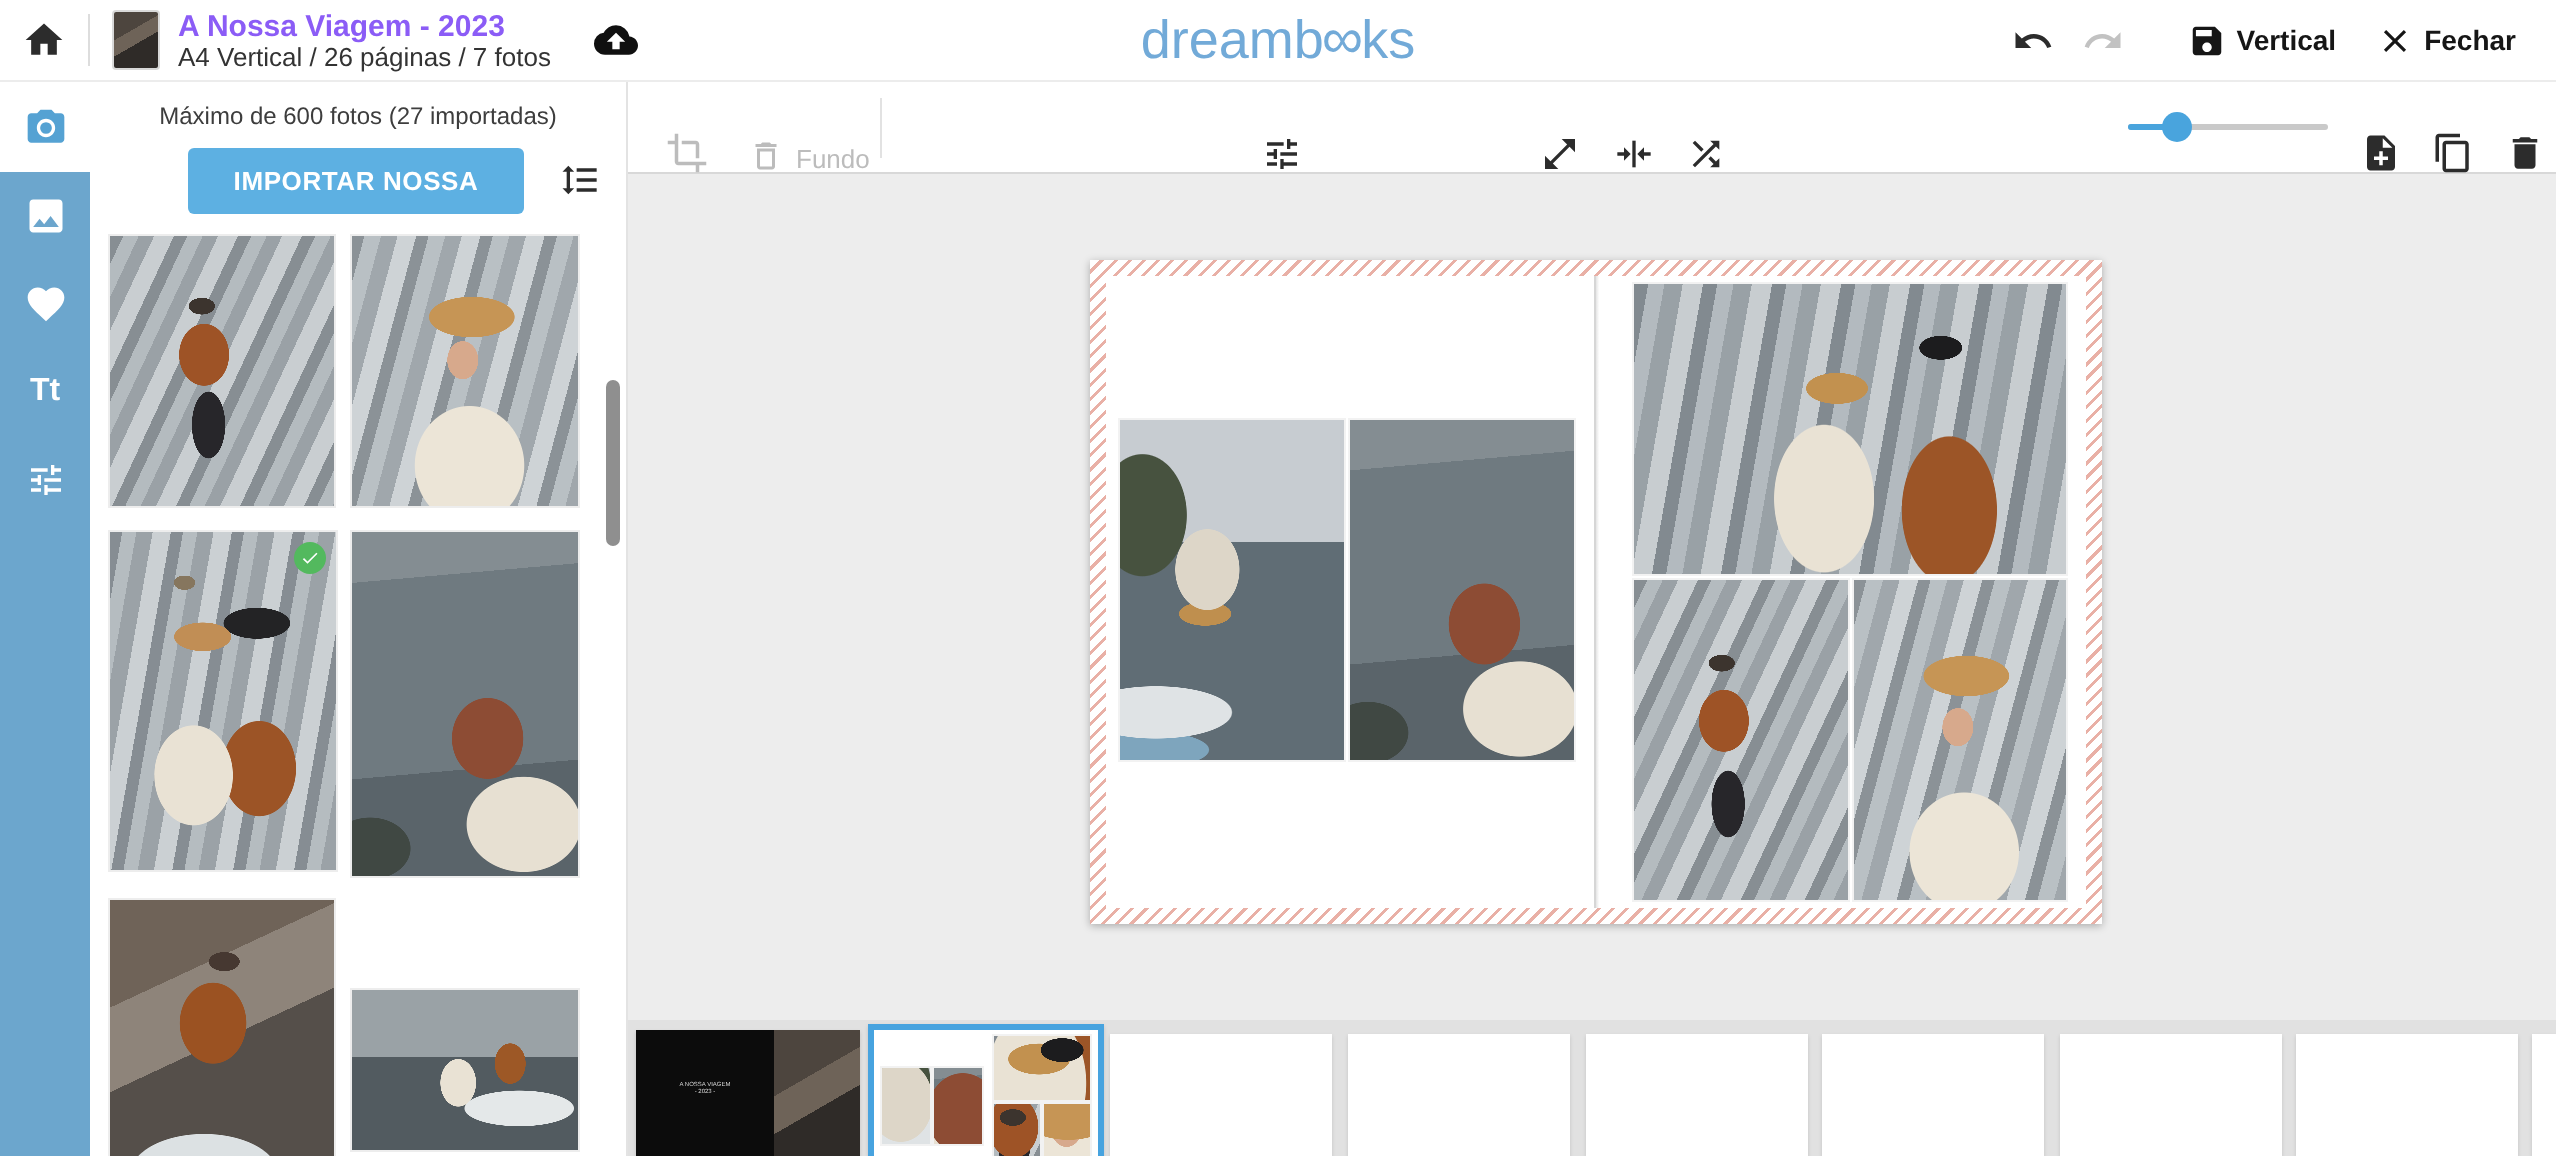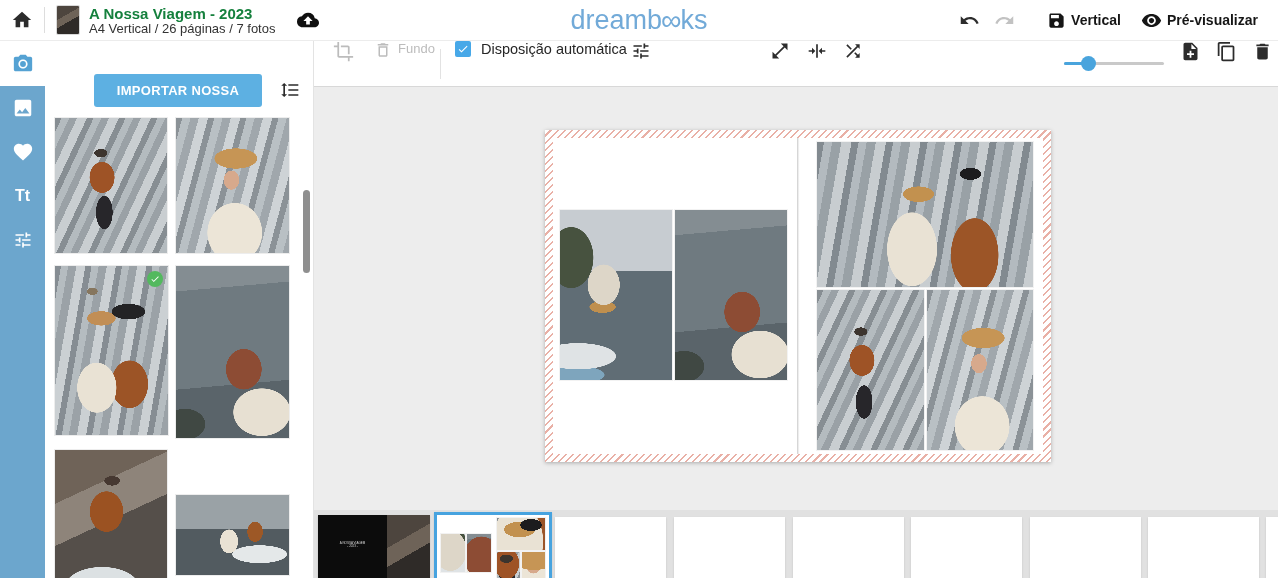--- a/index.html
+++ b/index.html
@@ -6,21 +6,21 @@
   html,body{width:1278px;height:578px;overflow:hidden;background:#fff;font-family:"Liberation Sans",sans-serif}
   .icon{display:inline-flex;align-items:center;justify-content:center}
   svg{display:block}
 
   
   .topbar{position:absolute;left:0;top:0;width:1278px;height:41px;background:#fff;border-bottom:1px solid #ececec;z-index:6}
   .tb-left{position:absolute;left:0;top:0;height:40px;display:flex;align-items:center}
   .home{width:44px;color:#2c2c2c}
   .vdiv{width:1px;height:26px;background:#ddd}
   .doc-thumb{width:22px;height:28px;margin:0 10px 0 12px;border-radius:1px;box-shadow:0 0 0 1px rgba(0,0,0,.15)}
-  .title{font-size:15px;font-weight:bold;color:#15803d;line-height:17px}
+  .title{font-size:15px;font-weight:bold;color:#8b5cf6;line-height:17px}
   .subtitle{font-size:13px;color:#333;line-height:13px}
   .cloud{margin-left:18px;color:#101010}
   .logo{position:absolute;left:0;right:0;top:0;height:40px;display:flex;align-items:center;justify-content:center;color:#72aad8;font-size:27px;pointer-events:none}
   .logo .inf{font-size:29px;margin:0 -1px;line-height:1}
   .tb-right{position:absolute;right:10px;top:0;height:40px;display:flex;align-items:center}
   .undo{color:#2c2c2c;margin-right:14px}
   .redo{color:#c2c2c2;margin-right:22px}
   .tb-btn{display:flex;align-items:center;gap:5px;background:none;border:none;cursor:pointer;font-family:inherit;font-size:14px;font-weight:bold;color:#161616;padding:0 10px;height:40px}
   .tb-btn.order{color:#6db2e3}
 
@@ -40,21 +40,21 @@
   .t2{left:131px;top:77px;width:113px;height:135px}
   .t3{left:10px;top:225px;width:113px;height:169px}
   .t4{left:131px;top:225px;width:113px;height:172px}
   .t5{left:10px;top:409px;width:112px;height:140px}
   .t6{left:131px;top:454px;width:113px;height:80px}
   .badge{position:absolute;right:5px;top:5px;width:16px;height:16px;border-radius:50%;background:#53b95e;display:flex;align-items:center;justify-content:center;color:#fff}
   .scrollbar{position:absolute;right:3px;top:149px;width:7px;height:83px;border-radius:4px;background:#8f8f8f;cursor:pointer}
 
   
   .toolbar{position:absolute;left:314px;top:41px;width:964px;height:46px;background:#fff;border-bottom:1px solid #d8d8d8;z-index:5}
-  .tool{position:absolute;top:0;height:46px;display:flex;align-items:flex-start;color:#2c2c2c;cursor:pointer}
+  .tool{position:absolute;top:0;height:46px;display:flex;align-items:flex-end;color:#2c2c2c;cursor:pointer}
   .gray{color:#bcbcbc}
   .crop{left:19px}
   .fundo{left:60px;gap:6px;font-size:13px}
   .tdiv{position:absolute;left:126px;top:8px;width:1px;height:30px;background:#e2e2e2}
   .autolayout{left:141px;gap:10px;font-size:14.5px;color:#262626}
   .cb{width:16px;height:16px;border-radius:2px;background:#47a8e8;display:flex;align-items:center;justify-content:center;color:#fff}
   .tune2{left:317px}
   .s1{left:456px}.s2{left:493px}.s3{left:529px}
   .slider{left:750px;width:100px;height:46px;position:absolute;cursor:pointer}
   .slider .track{position:absolute;left:0;top:21px;width:100px;height:3px;background:#c9c9c9;border-radius:2px}
@@ -180,25 +180,25 @@
     <button class="tb-btn">
       <span class="icon">
           <svg width="19" height="19" viewBox="0 0 24 24" fill="currentColor">
             <path d="M17 3H5c-1.11 0-2 .9-2 2v14c0 1.1.89 2 2 2h14c1.1 0 2-.9 2-2V7l-4-4zm-5 16c-1.66 0-3-1.34-3-3s1.34-3 3-3 3 1.34 3 3-1.34 3-3 3zm3-10H5V5h10v4z"></path>
           </svg>
         </span>
       <span>Vertical</span>
     </button>
     <button class="tb-btn">
       <span class="icon">
-          <svg width="21" height="21" viewBox="0 0 24 24" fill="currentColor">
-            <path d="M12 4.5C7 4.5 2.73 7.61 1 12c1.73 4.39 6 7.5 11 7.5s9.27-3.11 11-7.5c-1.73-4.39-6-7.5-11-7.5zM12 17c-2.76 0-5-2.24-5-5s2.24-5 5-5 5 2.24 5 5-2.24 5-5 5zm0-8c-1.66 0-3 1.34-3 3s1.34 3 3 3 3-1.34 3-3-1.34-3-3-3z"></path>
+          <svg width="19" height="19" viewBox="0 0 24 24" fill="currentColor">
+            <path d="M19 6.41 17.59 5 12 10.59 6.41 5 5 6.41 10.59 12 5 17.59 6.41 19 12 13.41 17.59 19 19 17.59 13.41 12z"></path>
           </svg>
         </span>
-      <span>Pré-visualizar</span>
+      <span>Fechar</span>
     </button>
   </div>
 </div>
 
 <div class="tabbar">
   <div class="tab active">
     <span class="icon">
         <svg width="22" height="22" viewBox="0 0 24 24" fill="currentColor">
           <path d="M12 15.2a3.2 3.2 0 1 0 0-6.4 3.2 3.2 0 0 0 0 6.4zM9 2 7.17 4H4c-1.1 0-2 .9-2 2v12c0 1.1.9 2 2 2h16c1.1 0 2-.9 2-2V6c0-1.1-.9-2-2-2h-3.17L15 2H9zm3 15c-2.76 0-5-2.24-5-5s2.24-5 5-5 5 2.24 5 5-2.24 5-5 5z"></path>
         </svg>
@@ -224,20 +224,21 @@
   <div class="tab">
     <span class="icon">
         <svg width="20" height="20" viewBox="0 0 24 24" fill="currentColor">
           <path d="M3 17v2h6v-2H3zM3 5v2h10V5H3zm10 16v-2h8v-2h-8v-2h-2v6h2zM7 9v2H3v2h4v2h2V9H7zm14 4v-2H11v2h10zm-6-4h2V7h4V5h-4V3h-2v6z"></path>
         </svg>
       </span>
   </div>
 </div>
 
 <div class="panel">
+  <div class="limit">Máximo de 600 fotos (27 importadas)</div>
   <button class="import">IMPORTAR NOSSA</button>
   <span class="icon sort">
     <svg width="20" height="20" viewBox="0 0 24 24" fill="currentColor">
         <path d="M6 7h2.5L5 3.5 1.5 7H4v10H1.5L5 20.5 8.5 17H6V7zm4-2v2h12V5H10zm0 14h12v-2H10v2zm0-6h12v-2H10v2z"></path>
       </svg>
   </span>
   <div class="thumb t1 ph ph-man-rocks"></div>
   <div class="thumb t2 ph ph-woman-hat"></div>
   <div class="thumb t3 ph ph-selfie">
     <span class="badge">
@@ -260,28 +261,20 @@
   </span>
   <span class="tool fundo gray">
     <span class="icon">
         <svg width="18" height="18" viewBox="0 0 24 24" fill="currentColor">
           <path d="M16 9v10H8V9h8m-1.5-6h-5l-1 1H5v2h14V4h-3.5l-1-1zM18 7H6v12c0 1.1.9 2 2 2h8c1.1 0 2-.9 2-2V7z"></path>
         </svg>
       </span>
     <span>Fundo</span>
   </span>
   <div class="tdiv"></div>
-  <label class="tool autolayout">
-    <span class="cb">
-        <svg width="12" height="12" viewBox="0 0 24 24" fill="currentColor">
-          <path d="M9 16.17 4.83 12l-1.42 1.41L9 19 21 7l-1.41-1.41z"></path>
-        </svg>
-      </span>
-    <span>Disposição automática</span>
-  </label>
   <span class="tool tune2">
     <svg width="20" height="20" viewBox="0 0 24 24" fill="currentColor">
         <path d="M3 17v2h6v-2H3zM3 5v2h10V5H3zm10 16v-2h8v-2h-8v-2h-2v6h2zM7 9v2H3v2h4v2h2V9H7zm14 4v-2H11v2h10zm-6-4h2V7h4V5h-4V3h-2v6z"></path>
       </svg>
   </span>
   <span class="tool s1">
     <svg width="20" height="20" viewBox="0 0 24 24" fill="currentColor">
         <path d="M21 11V3h-8l3.29 3.29-10 10L3 13v8h8l-3.29-3.29 10-10L21 11z"></path>
       </svg>
   </span>

